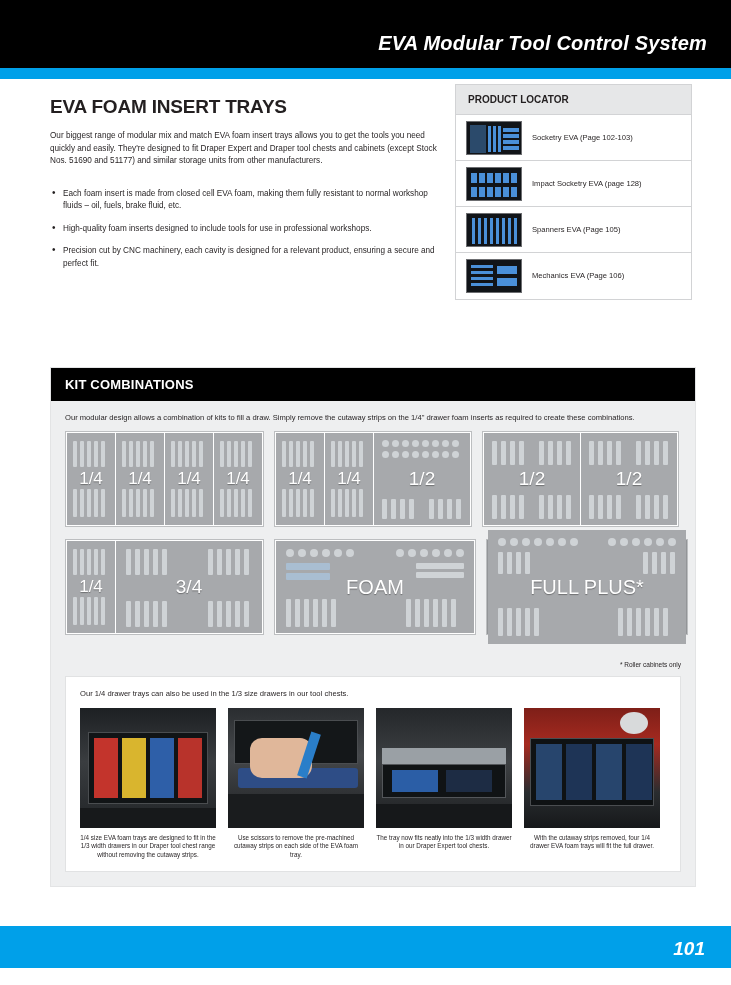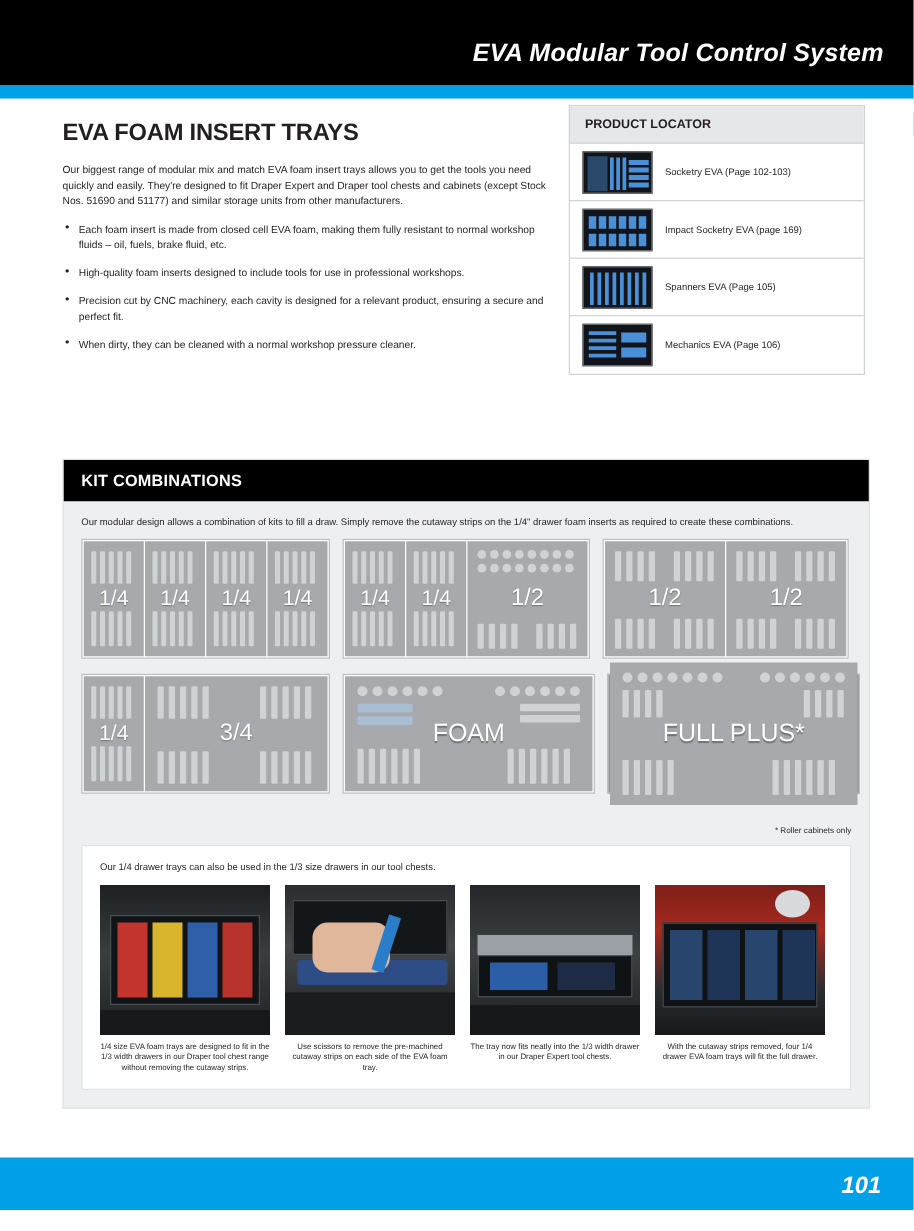--- a/index.html
+++ b/index.html
@@ -44,21 +44,21 @@
   
   .intro {
     position: absolute; left: 50px; top: 96px; width: 390px;
   }
   .intro h1 {
     font-size: 19px; font-weight: bold; letter-spacing: -0.2px;
     margin-bottom: 12px; color: #231f20;
   }
   .intro p.lead {
     font-size: 8.2px; line-height: 12.5px; color: #231f20;
-    margin-bottom: 10px; text-align: left;
+    margin-bottom: 20px; text-align: left;
   }
   .intro ul { list-style: none; }
   .intro ul li {
     font-size: 8.2px; line-height: 12.5px; color: #231f20;
     padding-left: 13px; position: relative; margin-bottom: 10px;
   }
   .intro ul li:before {
     content: "\2022"; position: absolute; left: 2px; top: -1px;
     font-size: 10px; color: #231f20;
   }
@@ -179,21 +179,20 @@
 <div class="page-bg"></div>
 <div class="left-white-notch"></div>
 
 <div class="intro">
   <h1>EVA FOAM INSERT TRAYS</h1>
   <p class="lead">Our biggest range of modular mix and match EVA foam insert trays allows you to get the tools you need quickly and easily. They're designed to fit Draper Expert and Draper tool chests and cabinets (except Stock Nos. 51690 and 51177) and similar storage units from other manufacturers.</p>
   <ul>
     <li>Each foam insert is made from closed cell EVA foam, making them fully resistant to normal workshop fluids – oil, fuels, brake fluid, etc.</li>
     <li>High-quality foam inserts designed to include tools for use in professional workshops.</li>
     <li>Precision cut by CNC machinery, each cavity is designed for a relevant product, ensuring a secure and perfect fit.</li>
-    <li>When dirty, they can be cleaned with a normal workshop pressure cleaner.</li>
   </ul>
 </div>
 
 <div class="locator">
   <div class="locator-head">PRODUCT LOCATOR</div>
 
   <div class="locator-row">
     <div class="loc-thumb">
       <i style="left:3px;top:3px;width:16px;height:28px;background:#2b4a6b"></i>
       <i style="left:21px;top:4px;width:3px;height:26px"></i>
@@ -215,21 +214,21 @@
       <i style="left:28px;top:5px;width:6px;height:10px"></i>
       <i style="left:36px;top:5px;width:6px;height:10px"></i>
       <i style="left:44px;top:5px;width:6px;height:10px"></i>
       <i style="left:4px;top:19px;width:6px;height:10px"></i>
       <i style="left:12px;top:19px;width:6px;height:10px"></i>
       <i style="left:20px;top:19px;width:6px;height:10px"></i>
       <i style="left:28px;top:19px;width:6px;height:10px"></i>
       <i style="left:36px;top:19px;width:6px;height:10px"></i>
       <i style="left:44px;top:19px;width:6px;height:10px"></i>
     </div>
-    <div class="loc-label">Impact Socketry EVA (page 169)</div>
+    <div class="loc-label">Impact Socketry EVA (page 128)</div>
   </div>
 
   <div class="locator-row">
     <div class="loc-thumb">
       <i style="left:5px;top:4px;width:3px;height:26px"></i>
       <i style="left:11px;top:4px;width:3px;height:26px"></i>
       <i style="left:17px;top:4px;width:3px;height:26px"></i>
       <i style="left:23px;top:4px;width:3px;height:26px"></i>
       <i style="left:29px;top:4px;width:3px;height:26px"></i>
       <i style="left:35px;top:4px;width:3px;height:26px"></i>

